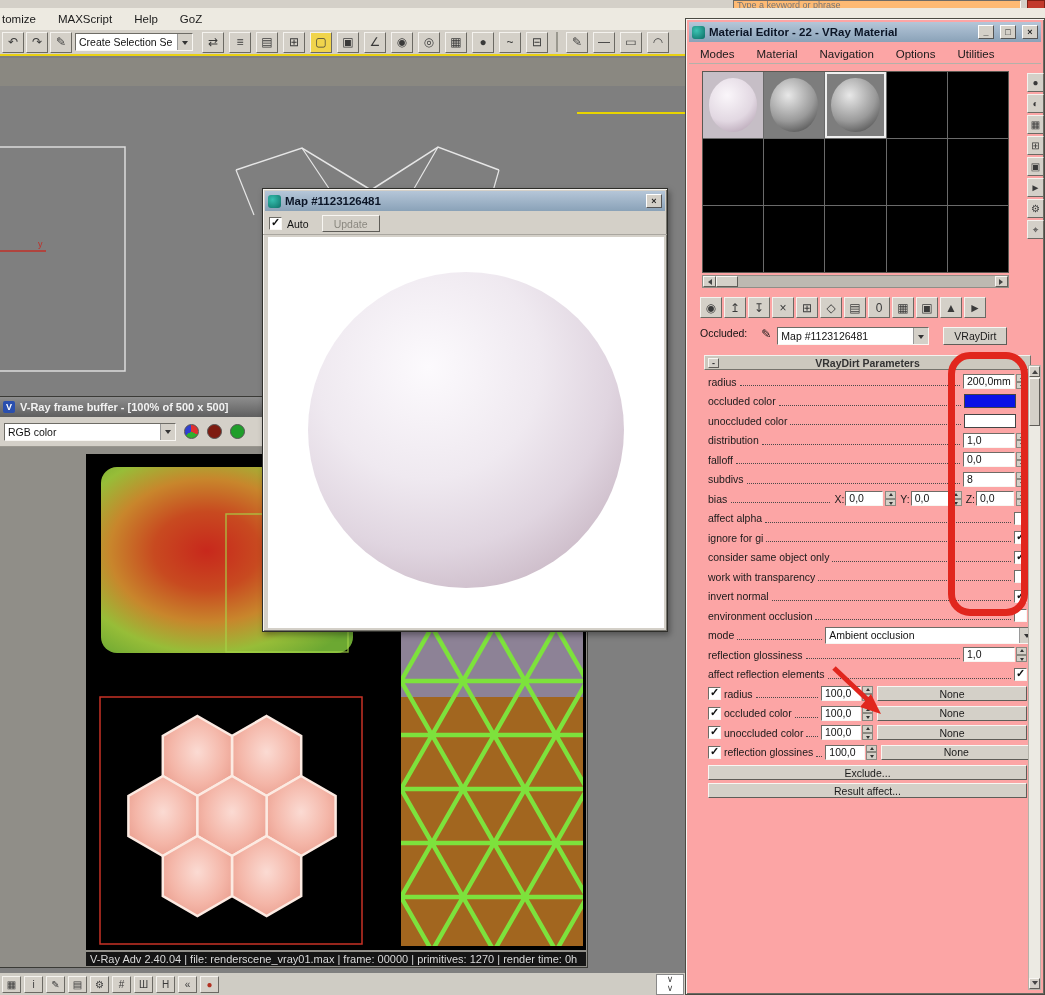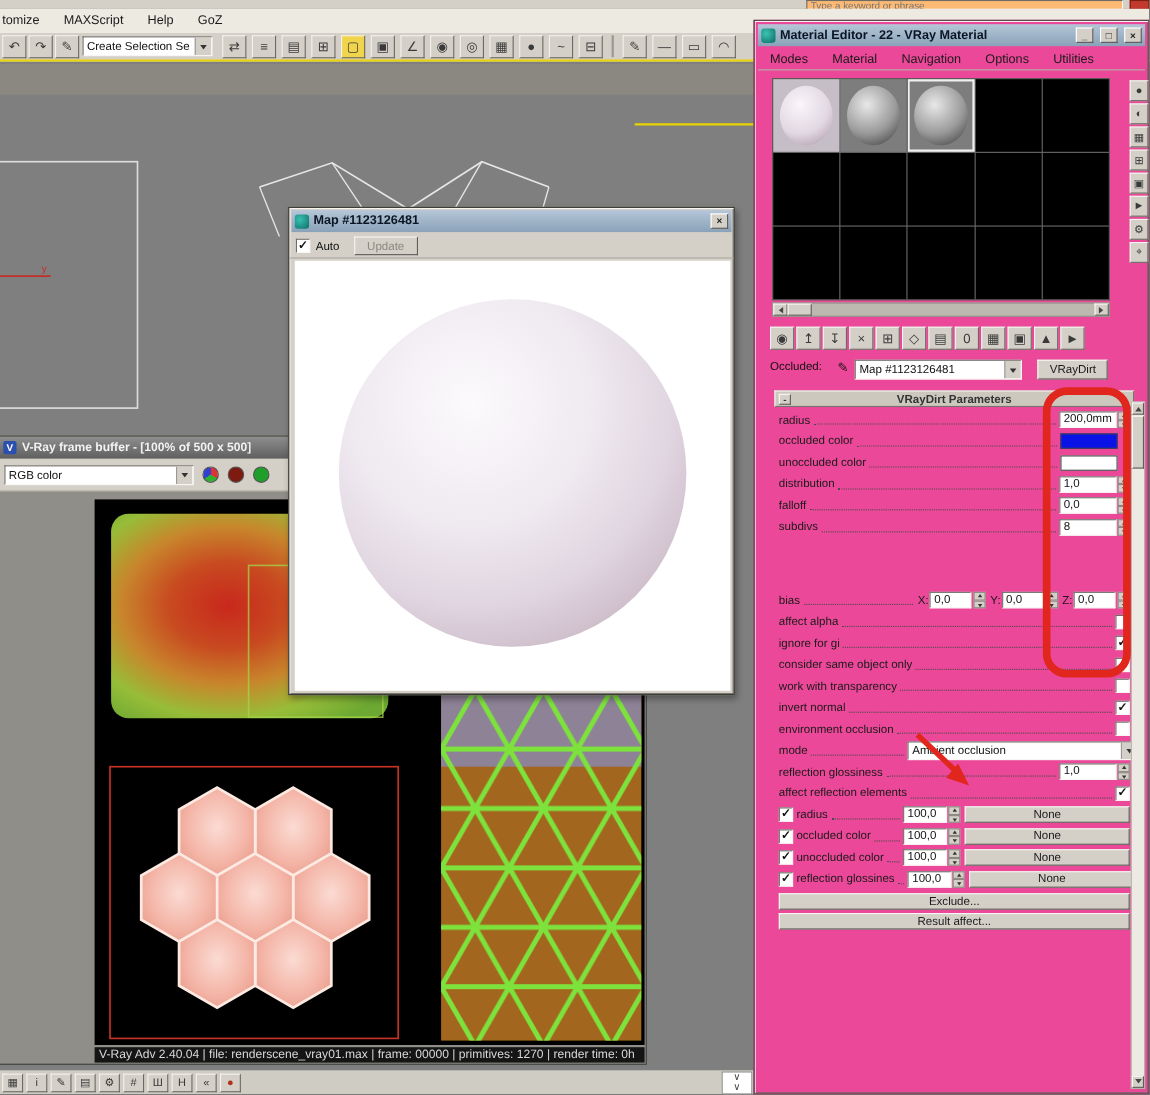--- a/index.html
+++ b/index.html
@@ -173,21 +173,21 @@
     <div style="height:22px;display:flex;align-items:center;gap:5px;padding:0 6px;border-bottom:1px solid #aaa7a0;">
       <span class="chk on"></span>
       <span style="font-size:10.5px;">Auto</span>
       <button class="btn" style="width:58px;height:17px;color:#8b8880;margin-left:8px;">Update</button>
     </div>
     <div style="position:absolute;left:5px;top:48px;width:396px;height:391px;background:#fff;">
       <div style="position:absolute;left:40px;top:35px;width:316px;height:316px;border-radius:50%;background:radial-gradient(circle at 38% 30%, #fcfafd 0%, #efe9f0 38%, #e0d5e0 62%, #cbbac7 82%, #b8a5b4 96%);"></div>
     </div>
   </div>
 
-  <div style="position:absolute;left:685px;top:18px;width:360px;height:977px;background:#ec4899;border:1px solid #4a4a42;box-shadow:inset 1px 1px 0 #f6f4f0, inset -1px -1px 0 #6b6963;z-index:6;">
+  <div style="position:absolute;left:685px;top:18px;width:360px;height:977px;background:#fca5a5;border:1px solid #4a4a42;box-shadow:inset 1px 1px 0 #f6f4f0, inset -1px -1px 0 #6b6963;z-index:6;">
 
     <div class="titlebar" style="position:absolute;left:3px;top:3px;right:3px;">
       <span style="width:13px;height:13px;border-radius:3px;background:radial-gradient(circle at 35% 35%, #3cc4b4, #0b6b62);flex:0 0 auto;"></span>
       <span style="flex:1;white-space:nowrap;overflow:hidden;">Material Editor - 22 - VRay Material</span>
       <span class="tb-btn">_</span>
       <span class="tb-btn">□</span>
       <span class="tb-btn">×</span>
     </div>
 
     <div style="position:absolute;left:3px;top:25px;right:3px;height:20px;display:flex;align-items:center;border-bottom:1px solid #b4b1a9;">
@@ -323,21 +323,21 @@
         <div class="prow">
           <span class="plabel">subdivs</span>
           <span class="leader"></span>
           <span class="numbox">8</span>
           <span class="spin">
               <span class="su"></span>
               <span class="sd"></span>
             </span>
         </div>
 
-        <div class="prow" style="gap:1px;margin-top:47px;">
+        <div class="prow" style="gap:1px;">
           <span class="plabel">bias</span>
           <span class="leader"></span>
           <span class="plabel">X:</span>
           <span class="numbox" style="width:38px;">0,0</span>
           <span class="spin">
               <span class="su"></span>
               <span class="sd"></span>
             </span>
           <span class="plabel" style="margin-left:3px;">Y:</span>
           <span class="numbox" style="width:38px;">0,0</span>

